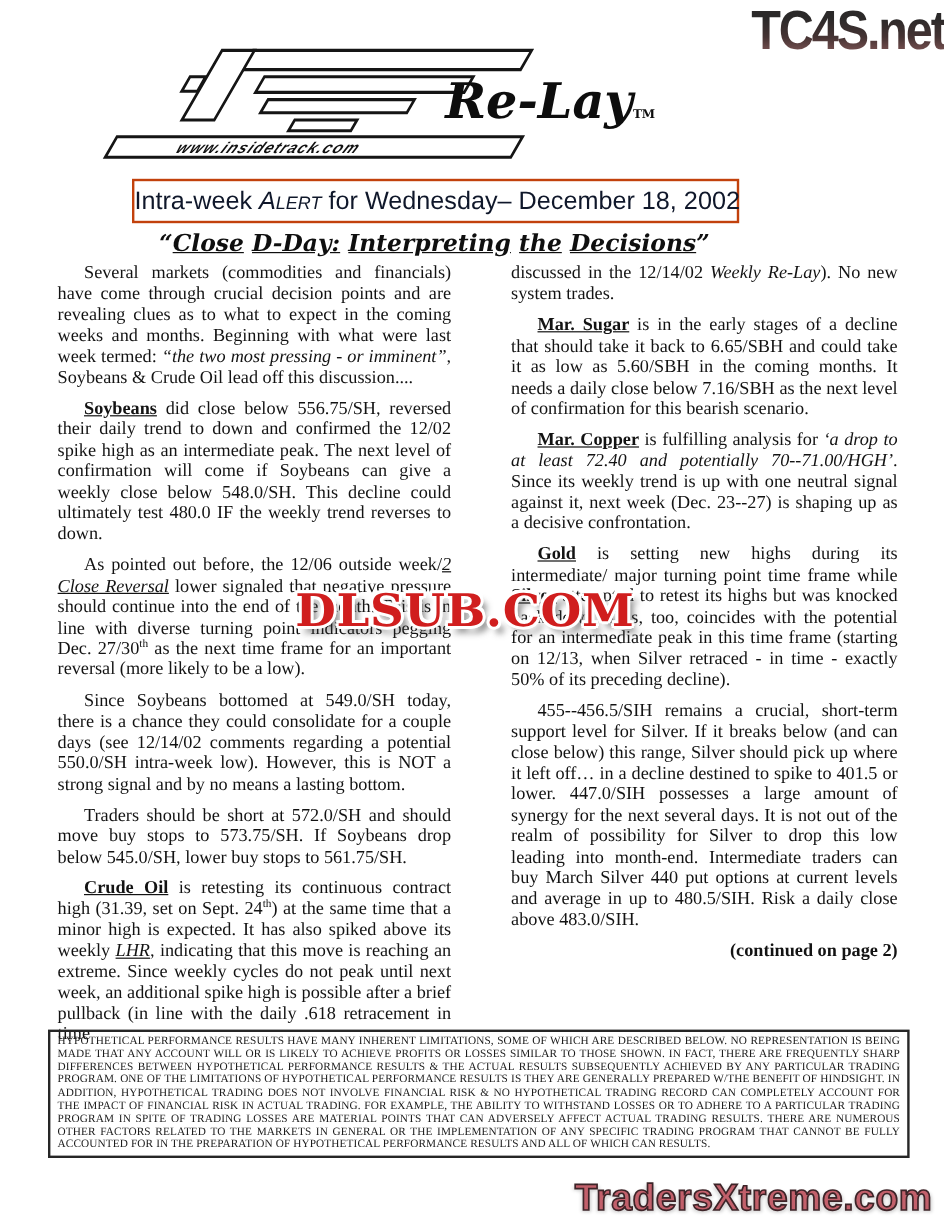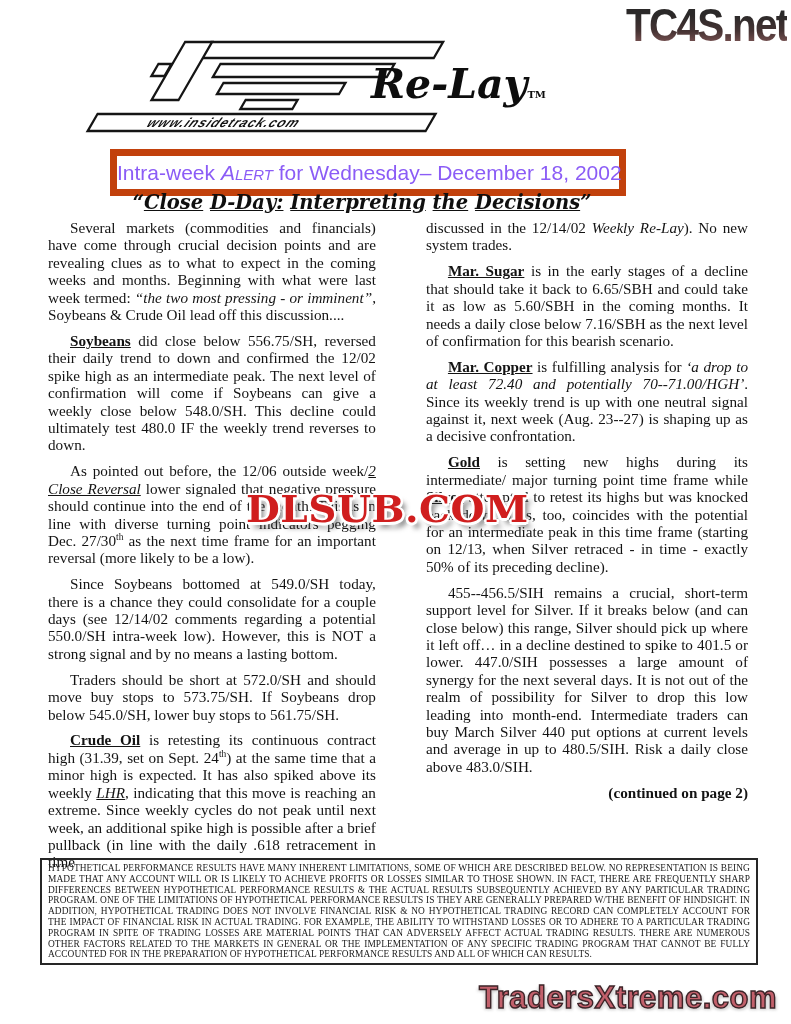--- a/index.html
+++ b/index.html
@@ -21,23 +21,23 @@
   .relay{
     position:absolute;left:297px;top:32px;
     font-family:"DejaVu Serif", serif;font-weight:bold;font-style:italic;
     font-size:41px;line-height:44px;color:#0d0d0d;white-space:nowrap;
   }
   .relay .line2{margin-left:18px;}
   .relay .tm{font-size:10px;font-style:normal;font-weight:bold;vertical-align:baseline;letter-spacing:0;}
   
   .alert-bar{
     position:absolute;left:110px;top:149px;width:502px;height:33px;
-    border:7px solid #c2410c;background:#fff;
+    border:2px solid #c2410c;background:#fff;
     font-family:"Liberation Sans", sans-serif;font-size:21px;line-height:33px;
-    text-align:center;color:#8b5cf6;white-space:nowrap;
+    text-align:center;color:#0f172a;white-space:nowrap;
   }
   .headline{
     position:absolute;left:0;top:191px;width:724px;text-align:center;
     font-family:"DejaVu Serif", serif;font-weight:bold;font-style:italic;
     font-size:19.5px;color:#0f0f0f;
   }
   
   .columns{position:absolute;left:48px;top:219px;width:700px;display:flex;gap:50px;}
   .col{font-size:15.2px;line-height:17.4px;text-align:justify;color:#131313;}
   .col-left{width:337px;}
@@ -111,21 +111,21 @@
       <p><span>Several markets (commodities and financials) have come through crucial decision points and are revealing clues as to what to expect in the coming weeks and months.  Beginning with what were last week termed: </span><span class="s-i">“the two most pressing - or imminent”</span><span>, Soybeans &amp; Crude Oil lead off this discussion....</span></p>
       <p><span class="s-b s-u">Soybeans</span><span> did close below 556.75/SH, reversed their daily trend to down and confirmed the 12/02 spike high as an intermediate peak.  The next level of confirmation will come if Soybeans can give a weekly close below 548.0/SH. This decline could ultimately test 480.0 IF the weekly trend reverses to down.</span></p>
       <p><span>As pointed out before, the 12/06 outside week/</span><span class="s-i s-u">2 Close Reversal</span><span> lower signaled that negative pressure should continue into the end of the month.  This is in line with diverse turning point indicators pegging Dec. 27/30</span><span class="s-sup">th</span><span> as the next time frame for an important reversal (more likely to be a low).</span></p>
       <p><span>Since Soybeans bottomed at 549.0/SH today, there is a chance they could consolidate for a couple days (see 12/14/02 comments regarding a potential 550.0/SH intra-week low).  However, this is NOT a strong signal and by no means a lasting bottom.</span></p>
       <p><span>Traders should be short at 572.0/SH and should move buy stops to 573.75/SH.  If Soybeans drop below 545.0/SH, lower buy stops to 561.75/SH.</span></p>
       <p><span class="s-b s-u">Crude Oil</span><span> is retesting its continuous contract high (31.39, set on Sept. 24</span><span class="s-sup">th</span><span>) at the same time that a minor high is expected.  It has also spiked above its weekly </span><span class="s-i s-u">LHR</span><span>, indicating that this move is reaching an extreme.  Since weekly cycles do not peak until next week, an additional spike high is possible after a brief pullback (in line with the daily .618 retracement in time</span></p>
     </div>
   <div class="col col-right">
       <p class="noindent"><span>discussed in the 12/14/02 </span><span class="s-i">Weekly Re-Lay</span><span>).  No new system trades.</span></p>
       <p><span class="s-b s-u">Mar. Sugar</span><span> is in the early stages of a decline that should take it back to 6.65/SBH and could take it as low as 5.60/SBH in the coming months.  It needs a daily close below 7.16/SBH as the next level of confirmation for this bearish scenario.</span></p>
-      <p><span class="s-b s-u">Mar. Copper</span><span> is fulfilling analysis for </span><span class="s-i">‘a drop to at least 72.40 and potentially 70--71.00/HGH’</span><span>.  Since its weekly trend is up with one neutral signal against it, next week (Aug. 23--27) is shaping up as a decisive confrontation.</span></p>
+      <p><span class="s-b s-u">Mar. Copper</span><span> is fulfilling analysis for </span><span class="s-i">‘a drop to at least 72.40 and potentially 70--71.00/HGH’</span><span>.  Since its weekly trend is up with one neutral signal against it, next week (Dec. 23--27) is shaping up as a decisive confrontation.</span></p>
       <p><span class="s-b s-u">Gold</span><span> is setting new highs during its intermediate/ major turning point time frame while </span><span class="s-b s-u">Silver</span><span> attempted to retest its highs but was knocked back down.  This, too, coincides with the potential for an intermediate peak in this time frame (starting on 12/13, when Silver retraced - in time - exactly 50% of its preceding decline).</span></p>
       <p><span>455--456.5/SIH remains a crucial, short-term support level for Silver.  If it breaks below (and can close below) this range, Silver should pick up where it left off… in a decline destined to spike to 401.5 or lower.  447.0/SIH possesses a large amount of synergy for the next several days.  It is not out of the realm of possibility for Silver to drop this low leading into month-end.  Intermediate traders can buy March Silver 440 put options at current levels and average in up to 480.5/SIH.  Risk a daily close above 483.0/SIH.</span></p>
       <p class="continued"><span class="s-b">(continued on page 2)</span></p>
     </div>
 </div>
 
 <div class="watermark">DLSUB.COM</div>
 
 <div class="disclaimer">HYPOTHETICAL PERFORMANCE RESULTS HAVE MANY INHERENT LIMITATIONS, SOME OF WHICH ARE DESCRIBED BELOW.  NO REPRESENTATION IS BEING MADE THAT ANY ACCOUNT WILL OR IS LIKELY TO ACHIEVE PROFITS OR LOSSES SIMILAR TO THOSE SHOWN.  IN FACT, THERE ARE FREQUENTLY SHARP DIFFERENCES BETWEEN HYPOTHETICAL PERFORMANCE RESULTS &amp; THE ACTUAL RESULTS SUBSEQUENTLY ACHIEVED BY ANY PARTICULAR TRADING PROGRAM.  ONE OF THE LIMITATIONS OF HYPOTHETICAL PERFORMANCE RESULTS IS THEY ARE GENERALLY PREPARED W/THE BENEFIT OF HINDSIGHT.  IN ADDITION, HYPOTHETICAL TRADING DOES NOT INVOLVE FINANCIAL RISK &amp; NO HYPOTHETICAL TRADING RECORD CAN COMPLETELY ACCOUNT FOR THE IMPACT OF FINANCIAL RISK IN ACTUAL TRADING.  FOR EXAMPLE, THE ABILITY TO WITHSTAND LOSSES OR TO ADHERE TO A PARTICULAR TRADING PROGRAM IN SPITE OF TRADING LOSSES ARE MATERIAL POINTS THAT CAN ADVERSELY AFFECT ACTUAL TRADING RESULTS.  THERE ARE NUMEROUS OTHER FACTORS RELATED TO THE MARKETS IN GENERAL OR THE IMPLEMENTATION OF ANY SPECIFIC TRADING PROGRAM THAT CANNOT BE FULLY ACCOUNTED FOR IN THE PREPARATION OF HYPOTHETICAL PERFORMANCE RESULTS AND ALL OF WHICH CAN RESULTS.</div>
 

